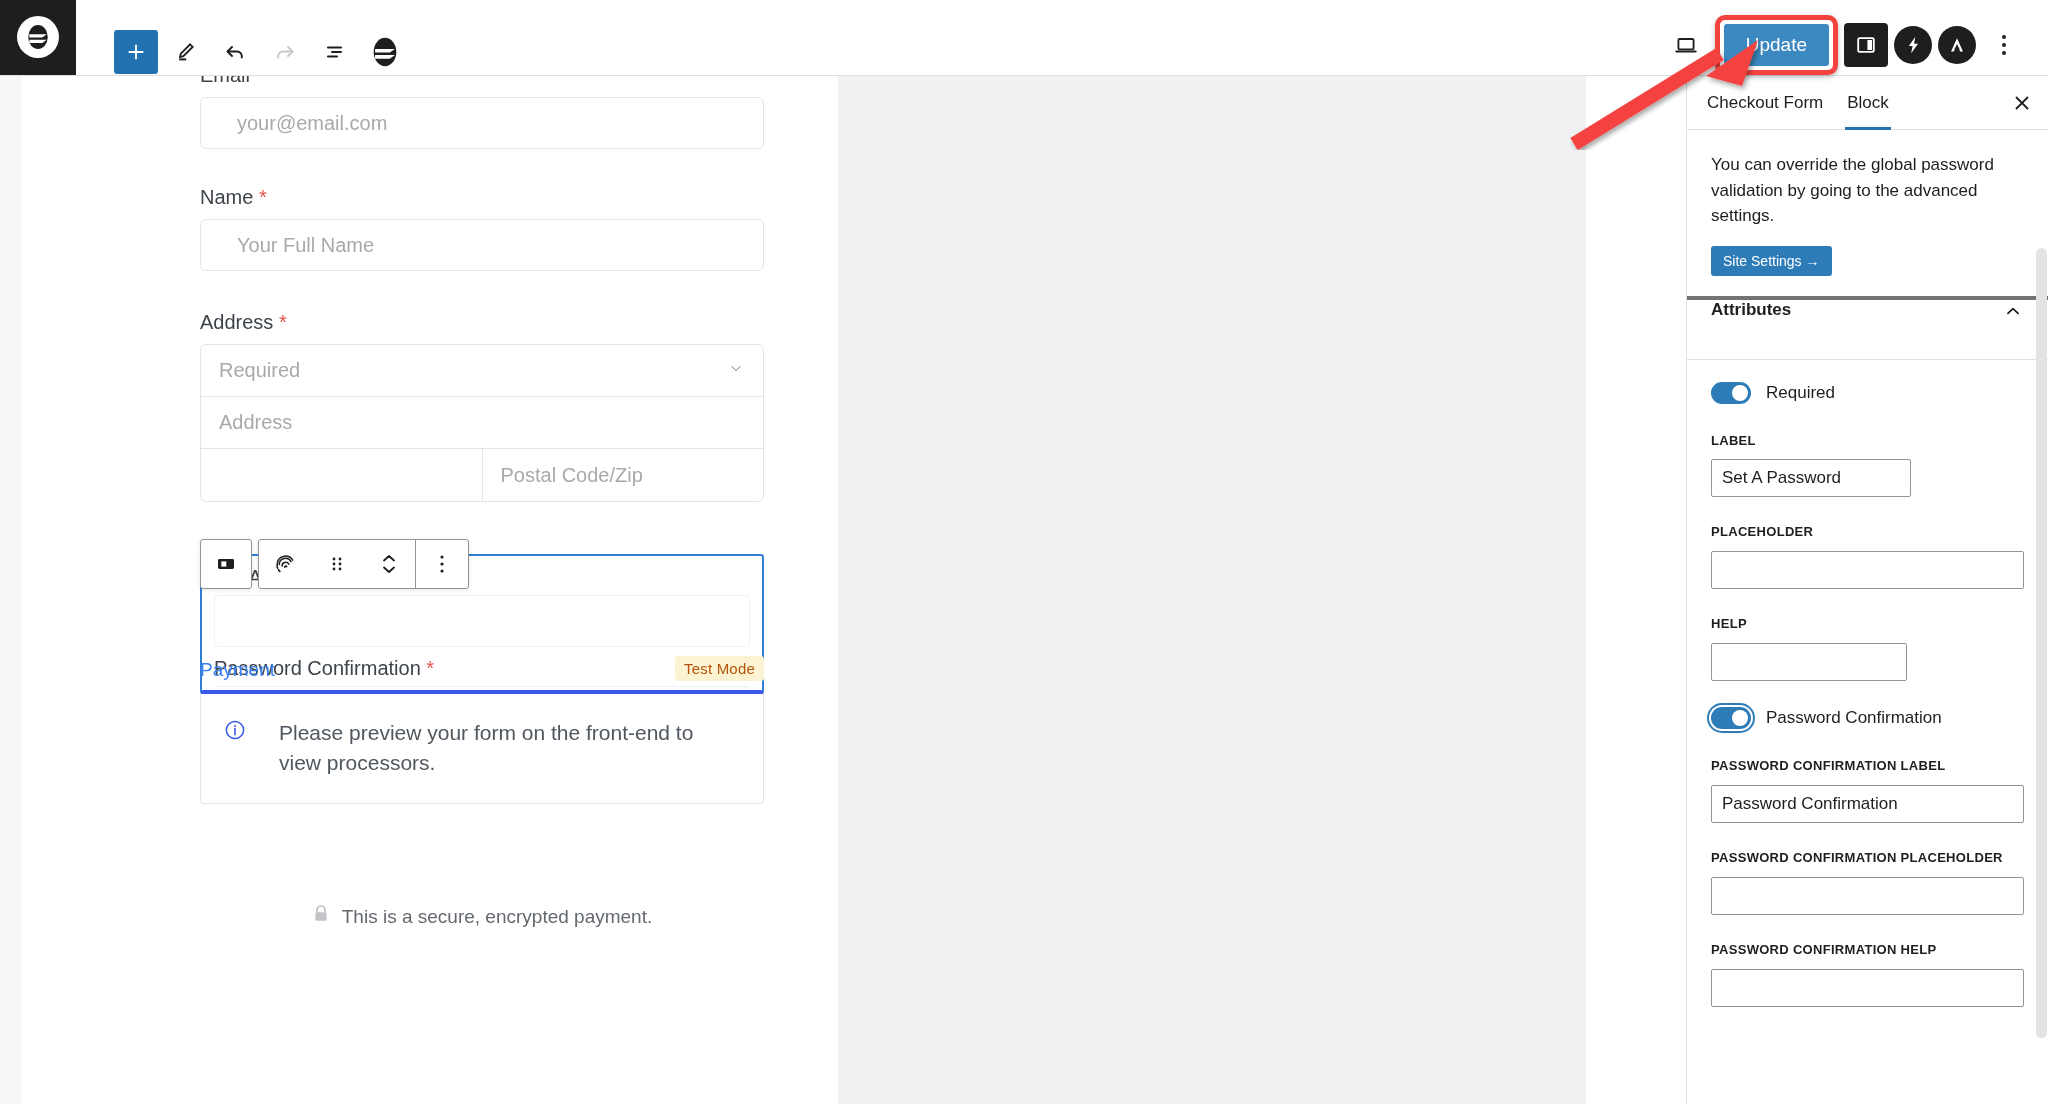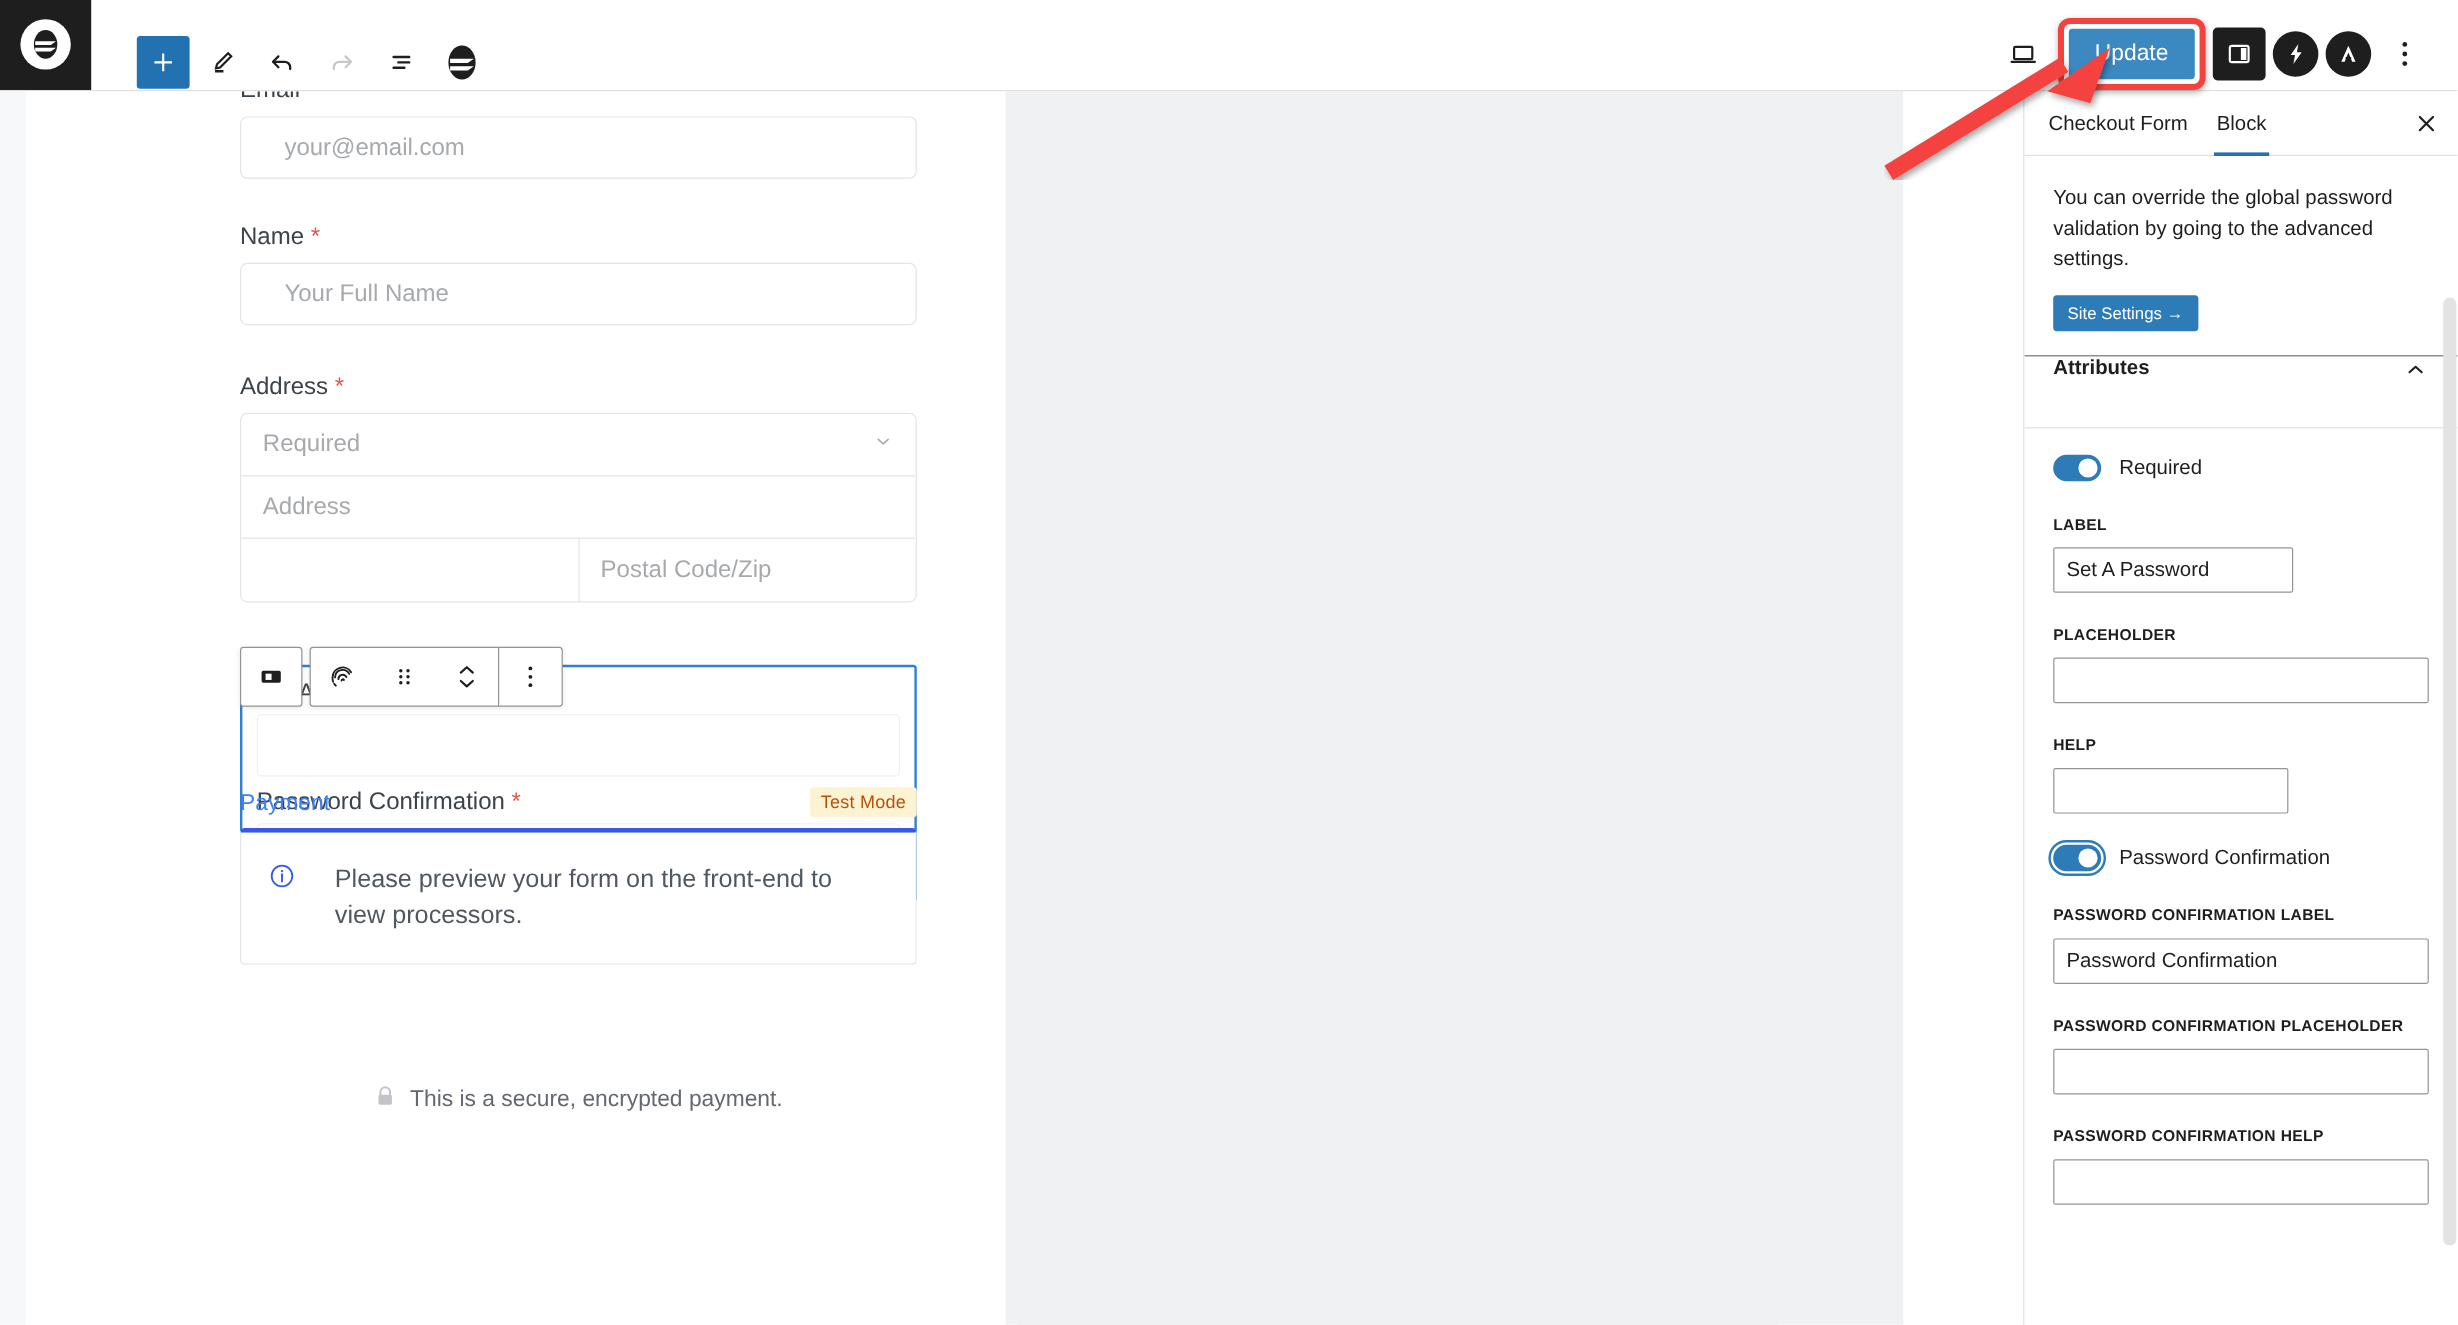--- a/index.html
+++ b/index.html
@@ -180,21 +180,21 @@
     height: 3px; background: #2271b1;
   }
   .sb-tab.first { margin-left: 8px; }
   .sb-close {
     margin-left: auto; width: 52px; display: flex; align-items: center; justify-content: center;
     cursor: pointer;
   }
   .sb-scroll { flex: 1; overflow: hidden; position: relative; }
 
   .sb-notice {
-    padding: 22px 24px 20px 24px; border-bottom: 1px solid #737373;
+    padding: 22px 24px 20px 24px; border-bottom: 4px solid #737373;
   }
   .sb-notice p { font-size: 17px; line-height: 1.5; color: #1e1e1e; }
   .sb-site-btn {
     display: inline-block; margin-top: 17px; background: #2d7cb8; color: #fff;
     font-size: 14px; padding: 7px 12px; border-radius: 3px; border: none; cursor: pointer;
     font-family: "Liberation Sans", sans-serif;
   }
 
   .sb-panel-head {
     height: 60px; display: flex; justify-content: space-between;

